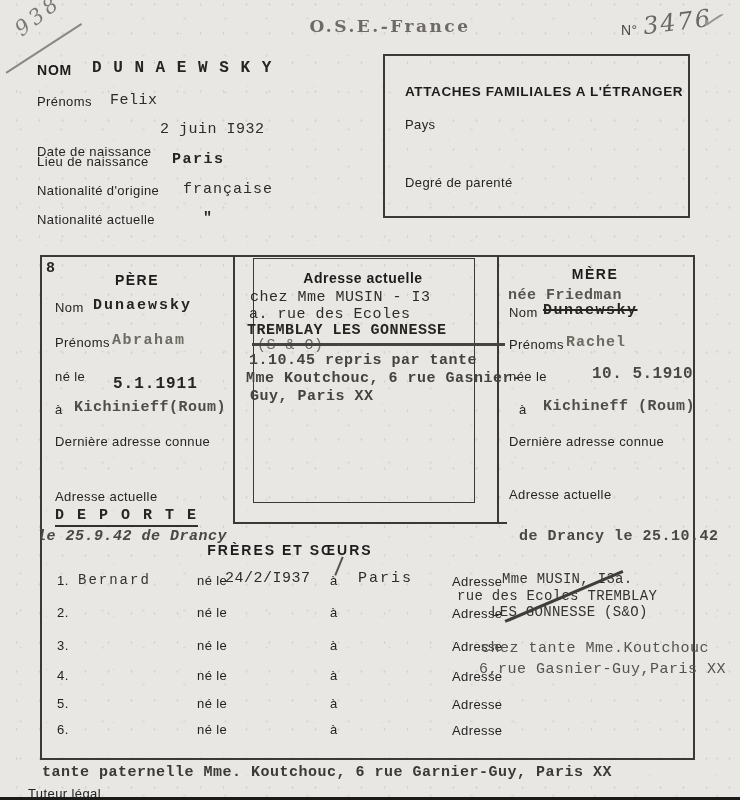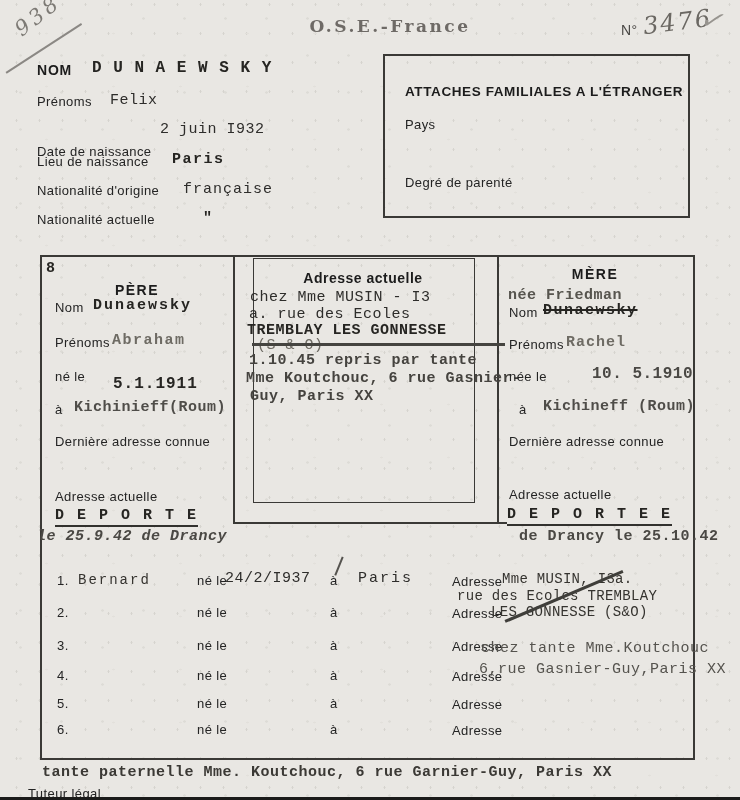--- a/index.html
+++ b/index.html
@@ -72,21 +72,21 @@
   <span class="abs lbl" style="left:405px;top:117px;">Pays</span>
   <span class="abs lbl" style="left:405px;top:175px;">Degré de parenté</span>
 
   <div class="box" style="left:40px;top:255px;width:651px;height:501px;"></div>
   <div class="ln" style="left:233px;top:255px;width:2px;height:269px;"></div>
   <div class="ln" style="left:497px;top:255px;width:2px;height:269px;"></div>
   <div class="ln" style="left:233px;top:522px;width:274px;height:2px;"></div>
   <div class="box" style="left:253px;top:258px;width:220px;height:243px;border-width:1.8px;"></div>
 
   <span class="abs typed-b" style="left:46px;top:260px;">8</span>
-  <div class="abs hdr ctr" style="left:42px;top:282px;width:190px;">PÈRE</div>
+  <div class="abs hdr ctr" style="left:42px;top:272px;width:190px;">PÈRE</div>
 
   <span class="abs lbl" style="left:55px;top:300px;">Nom</span>
   <span class="abs typed-b" style="left:93px;top:297px;letter-spacing:2px;">Dunaewsky</span>
 
   <span class="abs lbl" style="left:55px;top:335px;">Prénoms</span>
   <span class="abs typed-b faded" style="left:112px;top:332px;letter-spacing:1.5px;">Abraham</span>
 
   <span class="abs lbl" style="left:55px;top:369px;">né le</span>
   <span class="abs typed-b" style="left:113px;top:375px;font-size:16px;letter-spacing:1px;">5.1.1911</span>
 
@@ -120,23 +120,23 @@
 
   <span class="abs lbl" style="left:509px;top:369px;">née le</span>
   <span class="abs typed-b" style="left:592px;top:365px;font-size:16px;color:#4a4844;">10. 5.1910</span>
 
   <span class="abs lbl" style="left:519px;top:402px;">à</span>
   <span class="abs typed-b" style="left:543px;top:398px;color:#4f4d49;">Kichineff (Roum)</span>
 
   <span class="abs lbl" style="left:509px;top:434px;">Dernière adresse connue</span>
   <span class="abs lbl" style="left:509px;top:487px;">Adresse actuelle</span>
 
-  <span class="abs typed-b uline" style="left:507px;top:506px;letter-spacing:2px;">D E P O R T E E</span>
   <span class="abs typed-b" style="left:519px;top:528px;color:#4a4844;">de Drancy le 25.10.42</span>
 
+  <div class="abs hdr ctr" style="left:180px;top:542px;width:220px;letter-spacing:2px;">FRÈRES ET SŒURS</div>
   <div class="ln" style="left:338px;top:556px;width:1.5px;height:20px;background:#55534f;transform:rotate(22deg);"></div>
 
   <span class="abs lbl" style="left:57px;top:573px;">1.</span>
   <span class="abs typed-s" style="left:78px;top:572px;letter-spacing:2px;">Bernard</span>
   <span class="abs lbl" style="left:197px;top:573px;">né le</span>
   <span class="abs typed" style="left:225px;top:570px;">24/2/I937</span>
   <span class="abs lbl" style="left:330px;top:573px;">à</span>
   <span class="abs typed" style="left:358px;top:570px;letter-spacing:2px;">Paris</span>
   <span class="abs lbl" style="left:452px;top:574px;">Adresse</span>
   <span class="abs typed-s" style="left:502px;top:571px;">Mme MUSIN, I3a.</span>

